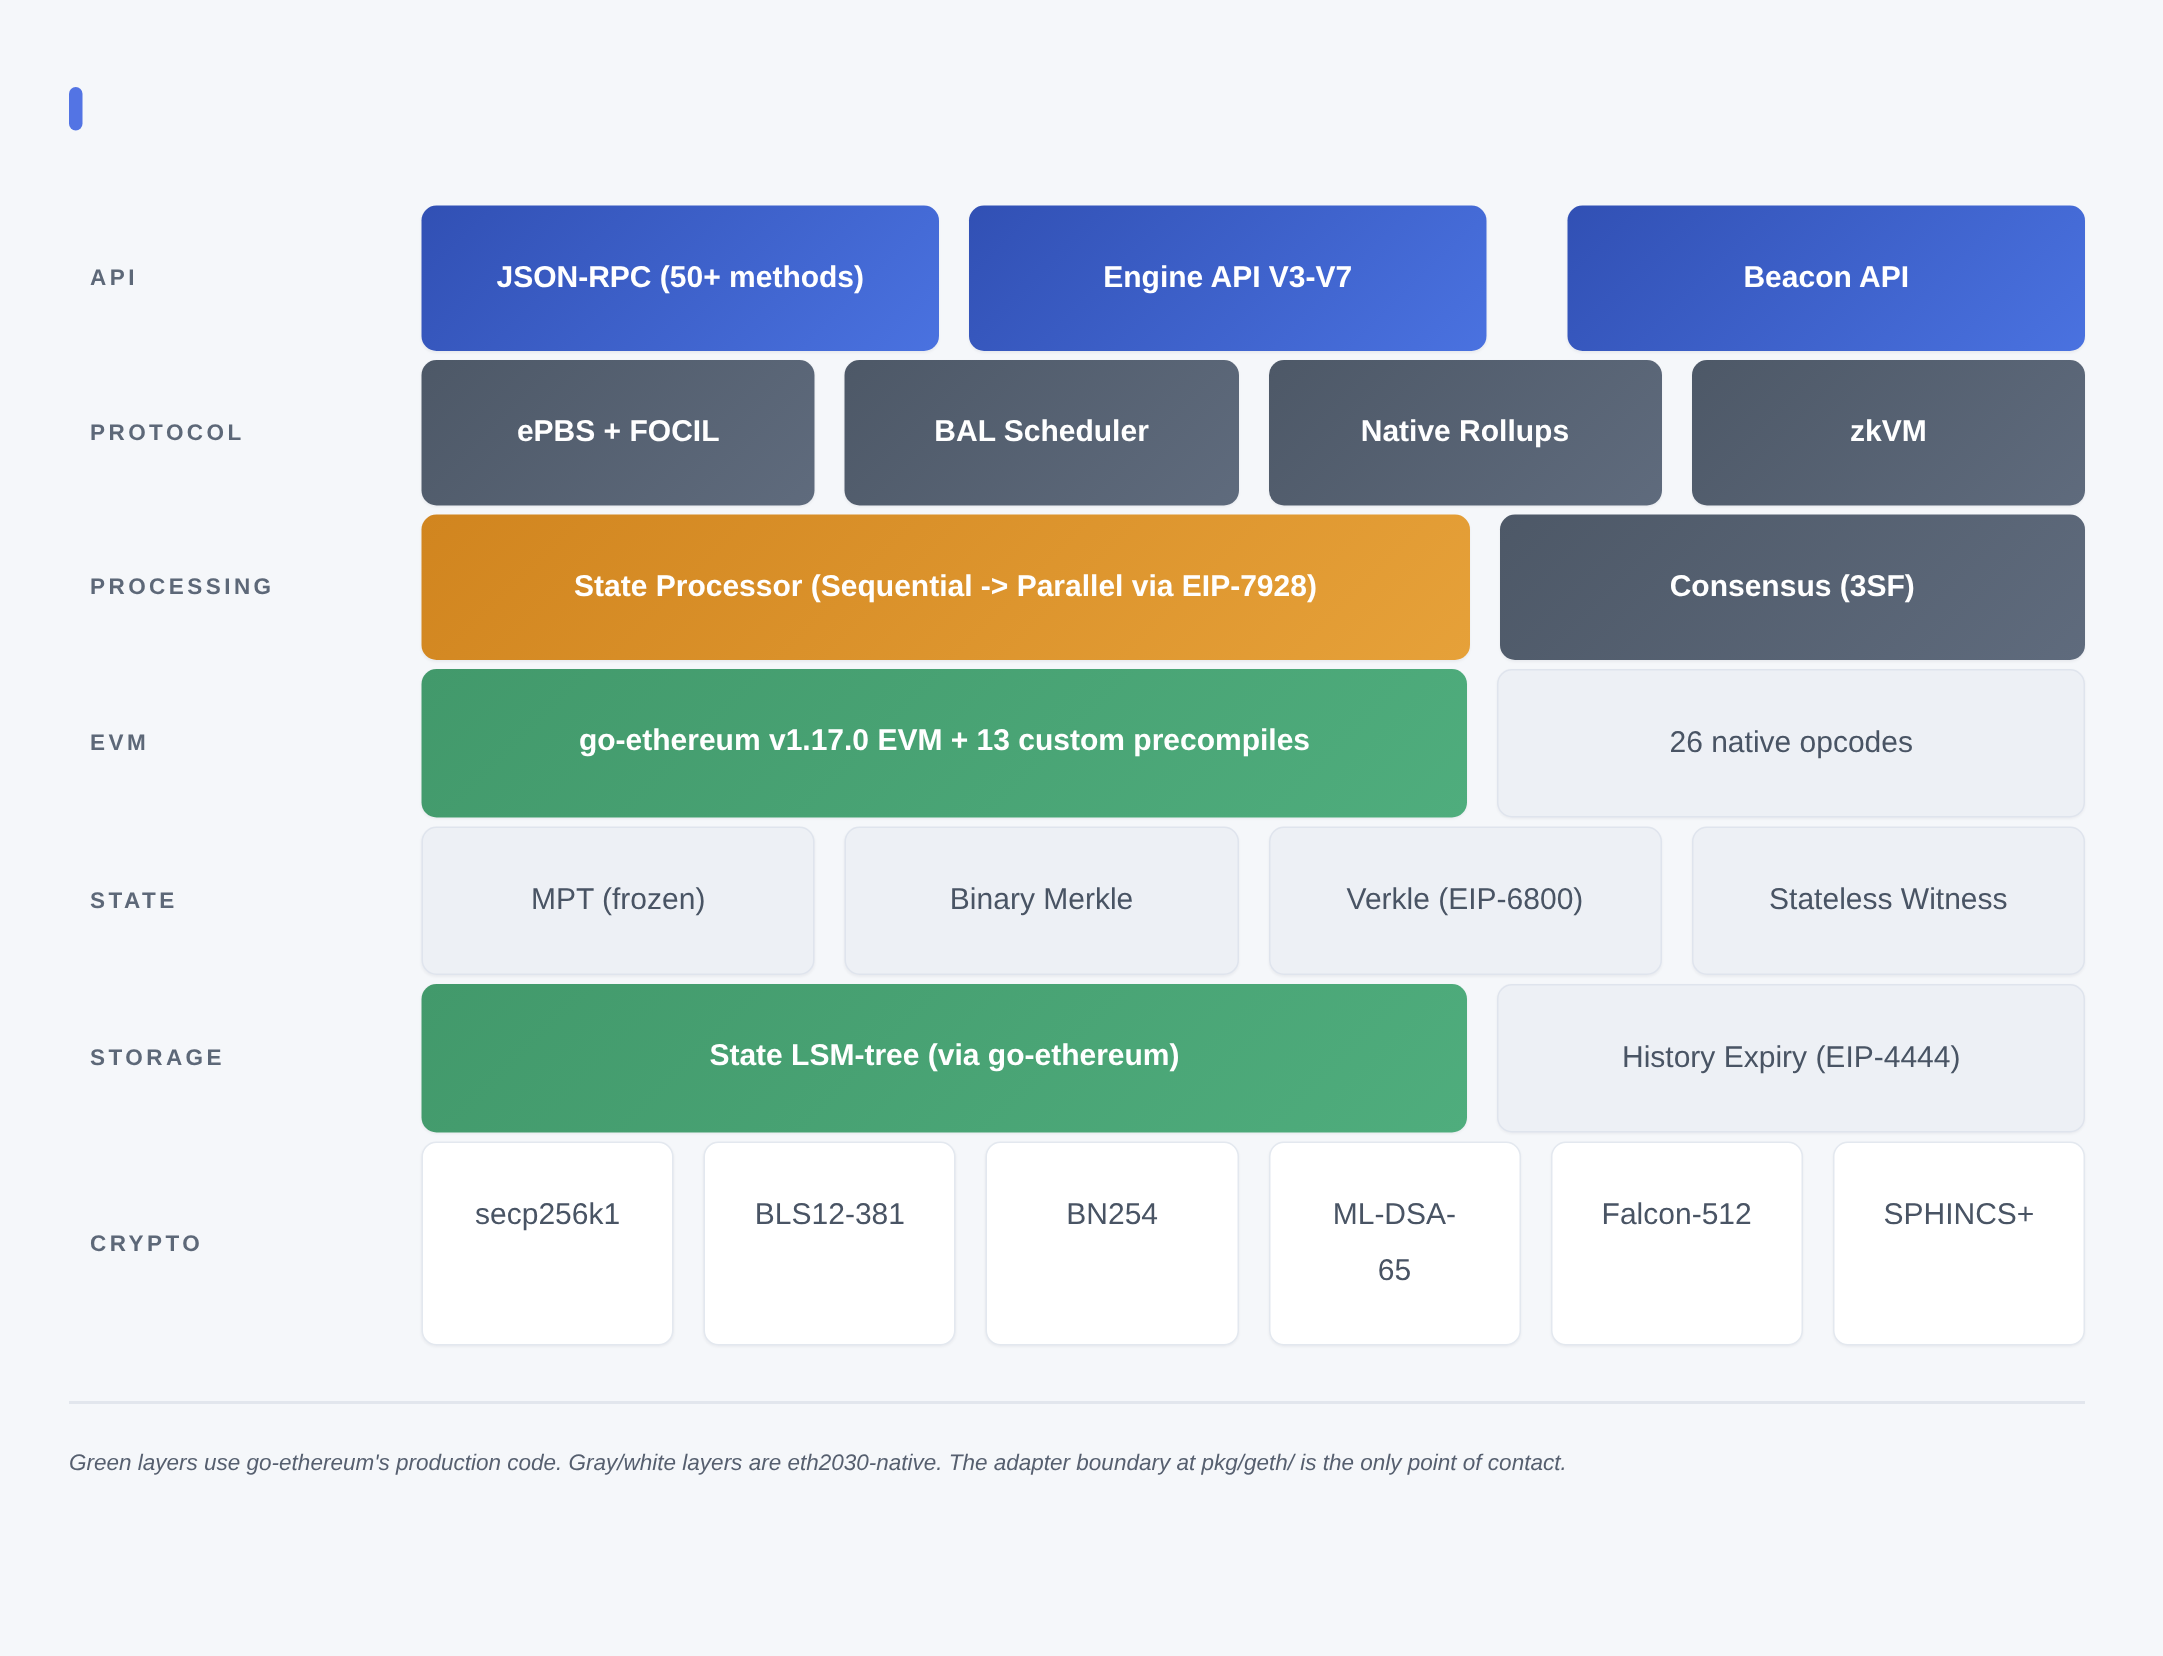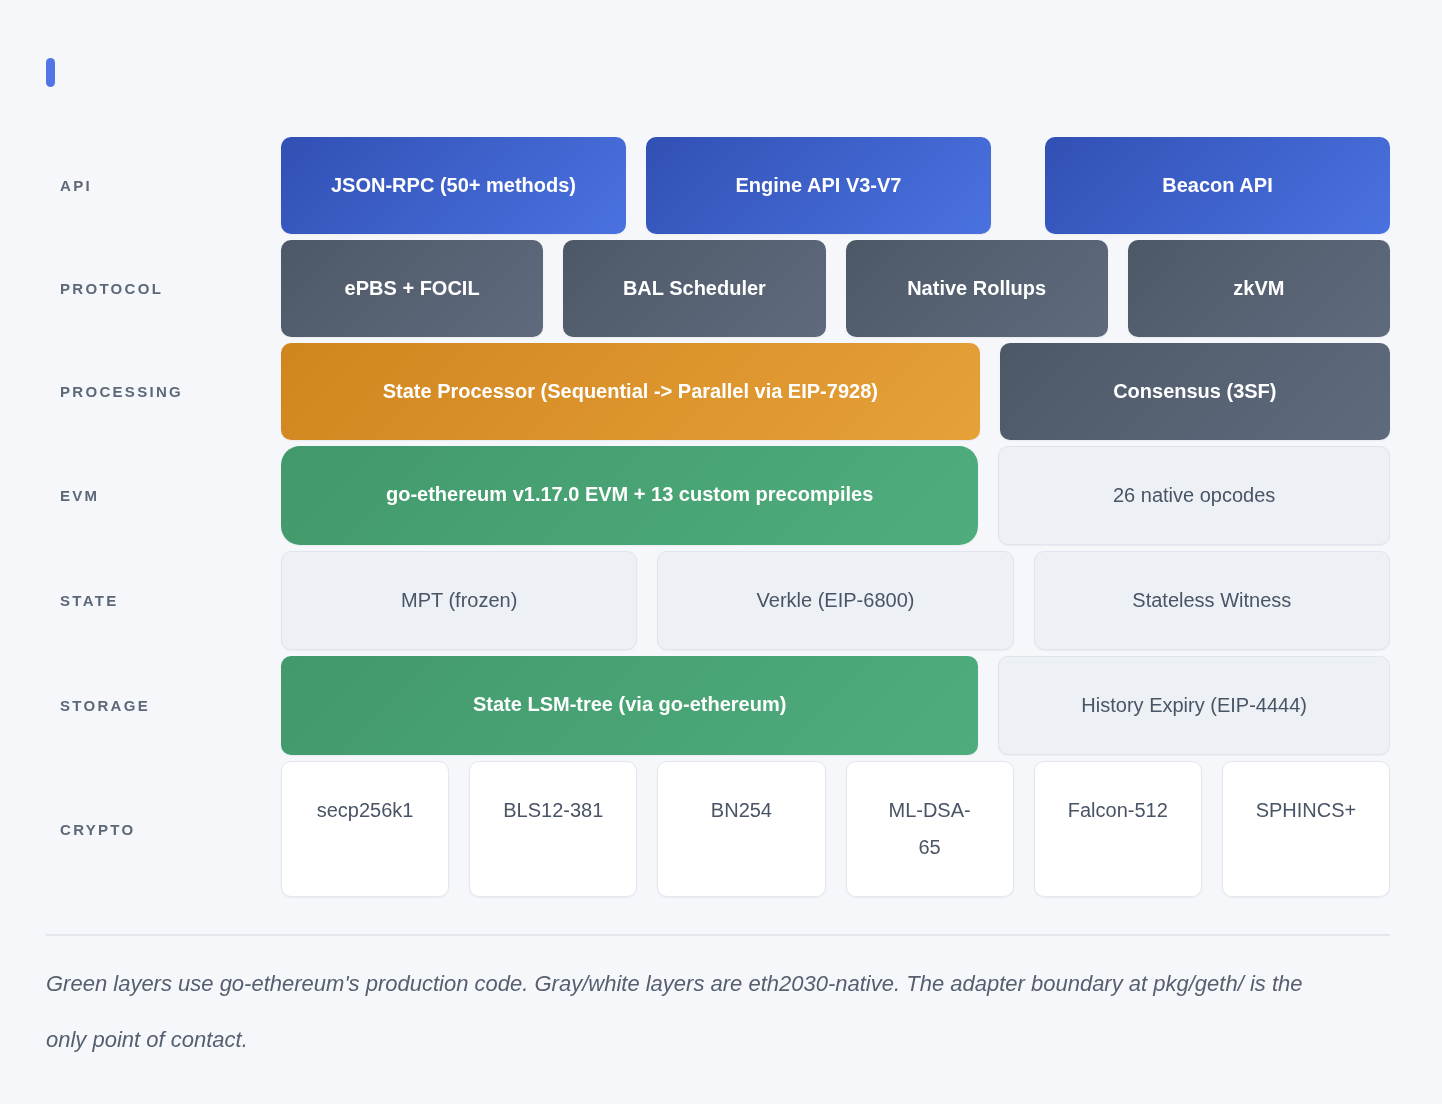--- a/index.html
+++ b/index.html
@@ -53,23 +53,23 @@
                  color: var(--cell_dark_text,#495464); font-weight: 500; }
   .cell.wrap .cell-text { display: inline-block; max-width: 92px; }
   .divider {
     border: none;
     border-top: 2px solid var(--divider,#e2e6ed);
     margin-top: 37px;
   }
   .note {
     margin-top: 20px;
     max-width: 1300px;
-    font-size: 22px;
+    font-size: 15px;
     font-style: italic;
-    line-height: 56px;
+    line-height: 40px;
     color: var(--note,#565f6f);
   }
 </style>
 </head>
 <body>
 
 <div class="card">
 
   <div class="header">
     <div class="accent-bar"></div>
@@ -104,30 +104,31 @@
     <div class="cells">
           <div class="cell orange" style="flex: 1.86 1 0px;"><span class="cell-text">State Processor (Sequential -&gt; Parallel via EIP-7928)</span></div>
           <div class="cell slate" style="flex: 1 1 0px;"><span class="cell-text">Consensus (3SF)</span></div>
         </div>
   </div>
       <div class="row">
     <div class="row-label-wrap">
       <span class="row-label">EVM</span>
     </div>
     <div class="cells">
-          <div class="cell green" style="flex: 1.86 1 0px; border-radius: 19px;"><span class="cell-text">go-ethereum v1.17.0 EVM + 13 custom precompiles</span></div>
+          <div class="cell green" style="flex: 1.86 1 0px;"><span class="cell-text">go-ethereum v1.17.0 EVM + 13 custom precompiles</span></div>
           <div class="cell light" style="flex: 1 1 0px;"><span class="cell-text">26 native opcodes</span></div>
         </div>
   </div>
       <div class="row">
     <div class="row-label-wrap">
       <span class="row-label">STATE</span>
     </div>
     <div class="cells">
           <div class="cell light" style="flex: 1 1 0px;"><span class="cell-text">MPT (frozen)</span></div>
+          <div class="cell light" style="flex: 1 1 0px;"><span class="cell-text">Binary Merkle</span></div>
           <div class="cell light" style="flex: 1 1 0px;"><span class="cell-text">Verkle (EIP-6800)</span></div>
           <div class="cell light" style="flex: 1 1 0px;"><span class="cell-text">Stateless Witness</span></div>
         </div>
   </div>
       <div class="row">
     <div class="row-label-wrap">
       <span class="row-label">STORAGE</span>
     </div>
     <div class="cells">
           <div class="cell green" style="flex: 1.86 1 0px;"><span class="cell-text">State LSM-tree (via go-ethereum)</span></div>

